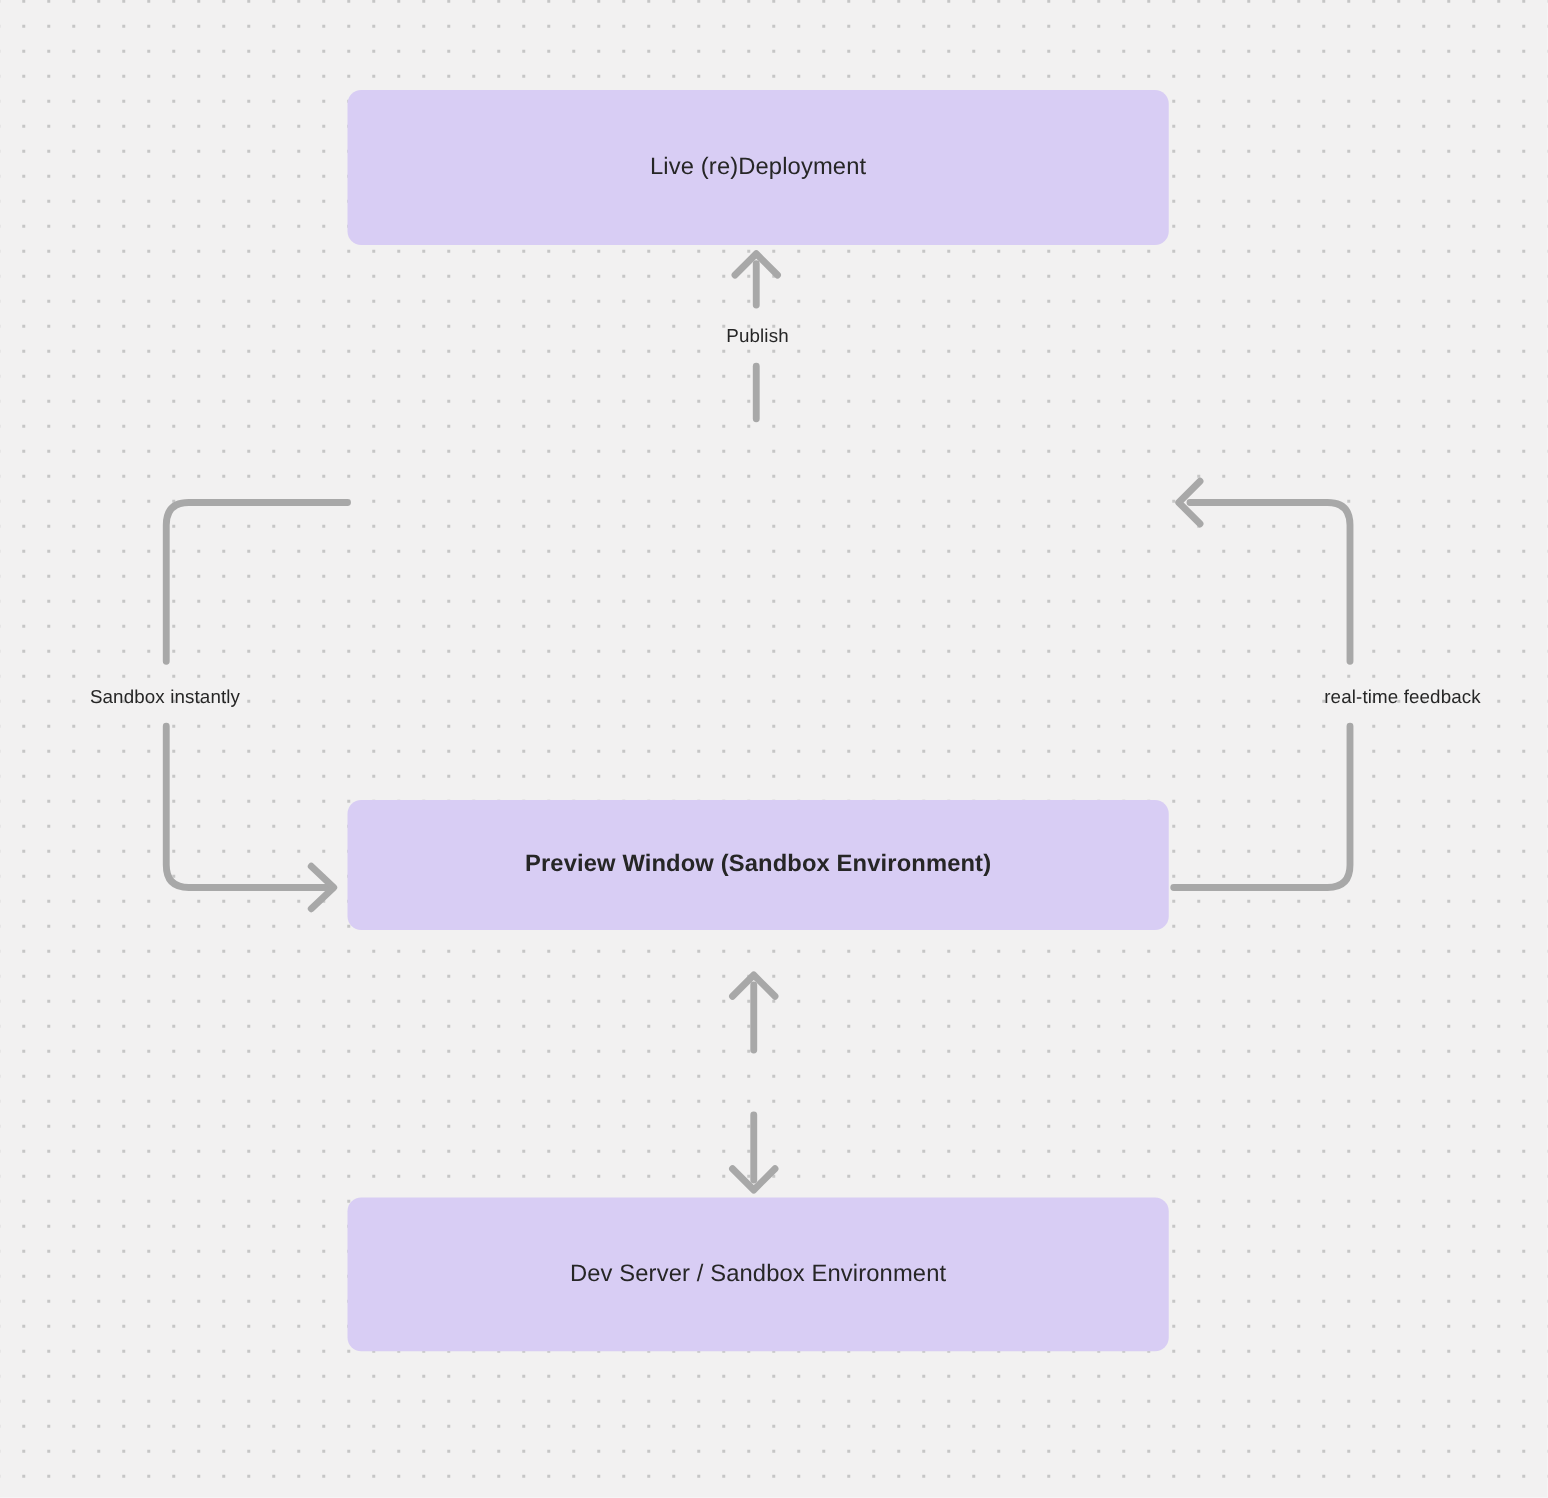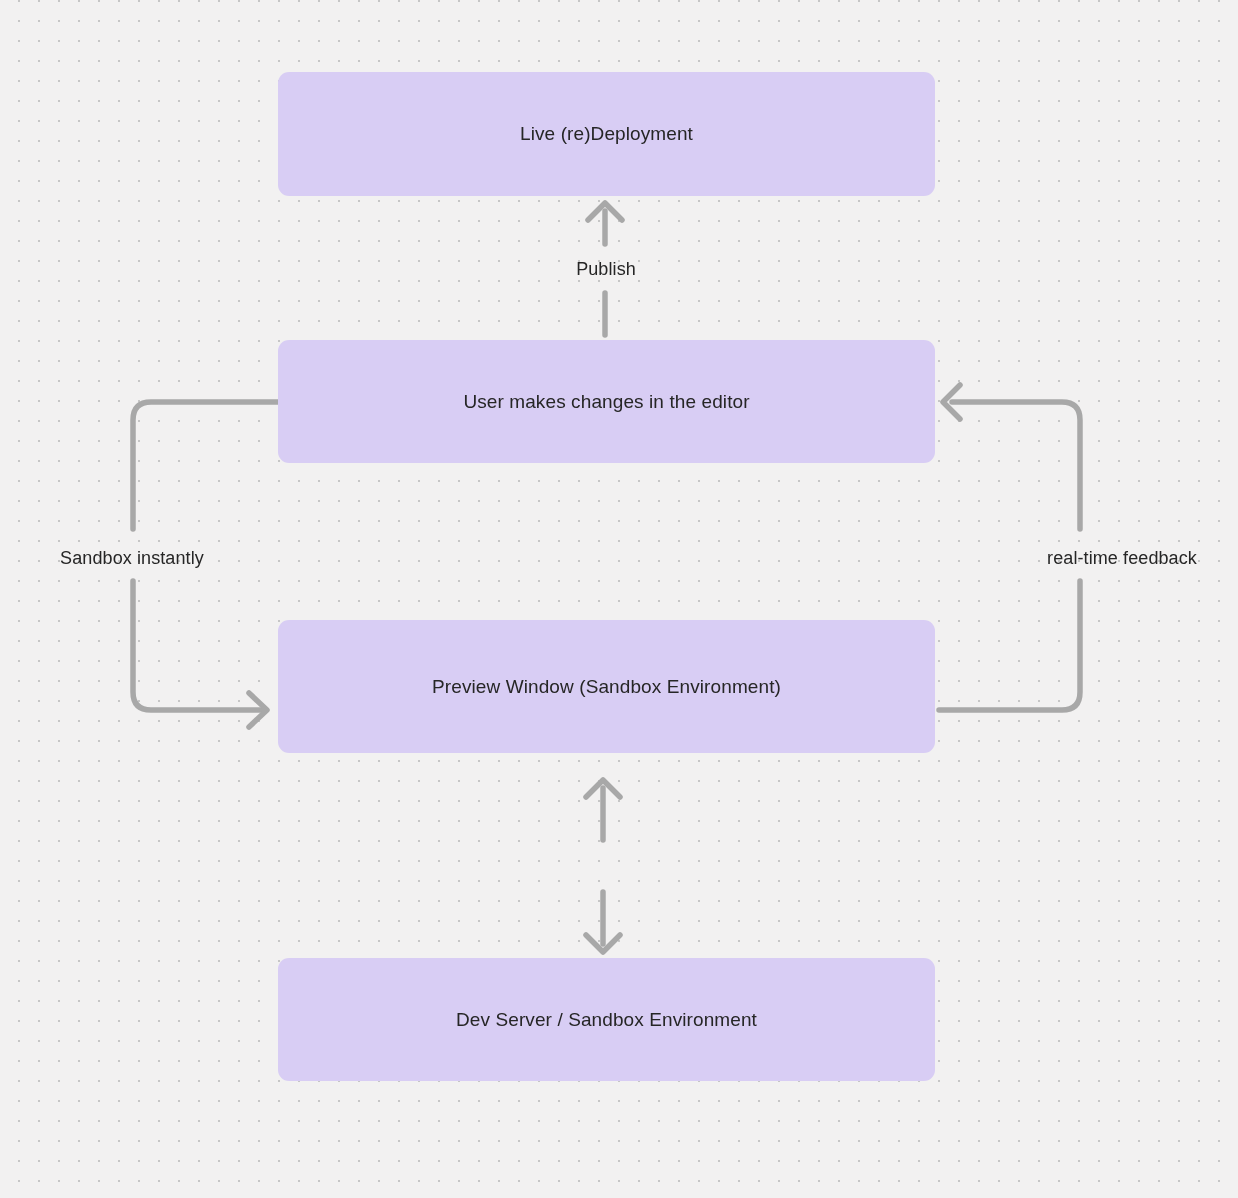--- a/index.html
+++ b/index.html
@@ -44,27 +44,27 @@
     border-radius: 11px;
     display: flex;
     align-items: center;
     justify-content: center;
     color: var(--text);
     font-size: 19px;
     letter-spacing: 0.1px;
   }
   .node-live      { top: 72px;  height: 124px; justify-content: center; }
   .node-editor    { top: 340px; height: 123px; }
-  .node-preview   { top: 620px; height: 133px; }
+  .node-preview   { top: 640px; height: 104px; font-weight: bold; }
   .node-devserver { top: 958px; height: 123px; }
   .edge-label {
     position: absolute;
     transform: translate(-50%, -50%);
     color: var(--text);
-    font-size: 18px;
+    font-size: 15px;
     letter-spacing: 0.1px;
     white-space: nowrap;
   }
   .label-publish  { left: 606px;  top: 269px; }
   .label-updates  { left: 132px;  top: 558px; }
   .label-feedback { left: 1078px; top: 558px; margin-left: 44px; }
   .label-spunup   { left: 607px;  top: 867px; }
 </style>
 </head>
 <body>
@@ -98,23 +98,20 @@
     <g>
       <path d="M603 892 L603 944"></path>
       <path d="M586 935 L603 952 L620 935"></path>
     </g>
   </svg>
 
   <div class="node node-live">
     <span>Live (re)Deployment</span>
   </div>
 
-  <div class="node node-editor">
-    <span>User makes changes in the editor</span>
-  </div>
 
   <div class="node node-preview">
     <span>Preview Window (Sandbox Environment)</span>
   </div>
 
   <div class="node node-devserver">
     <span>Dev Server / Sandbox Environment</span>
   </div>
 
   <div class="edge-label label-publish">Publish</div>

